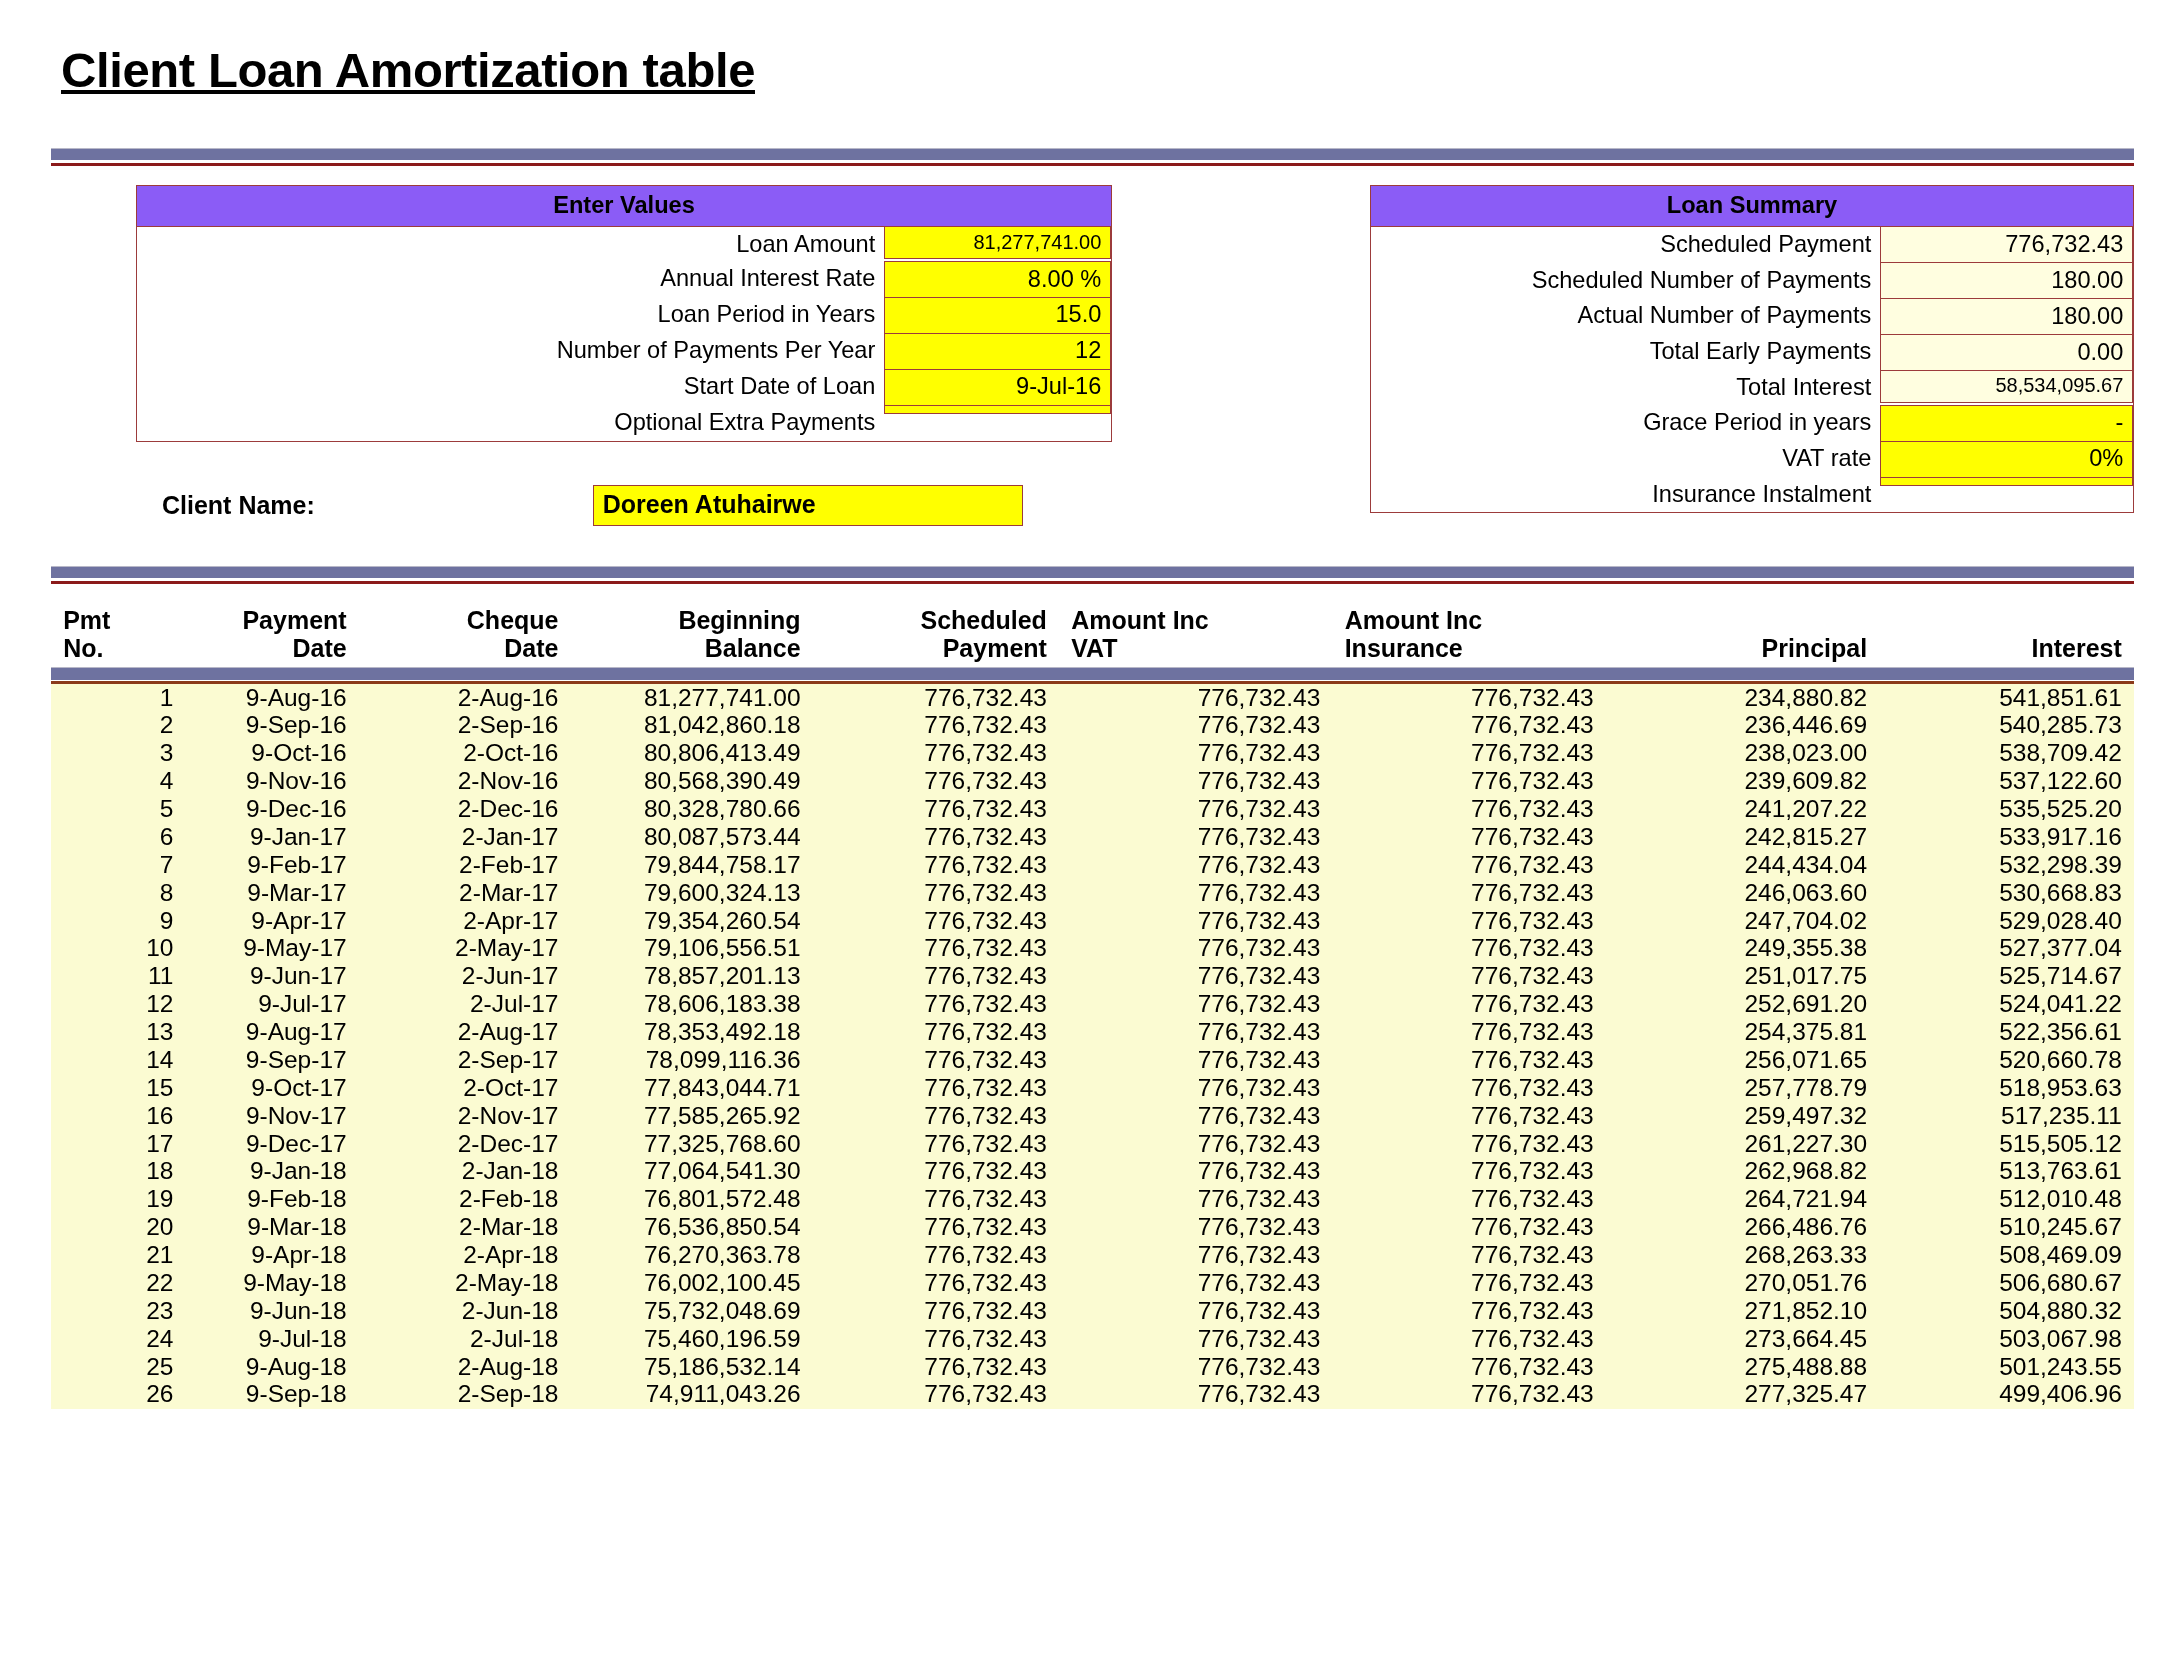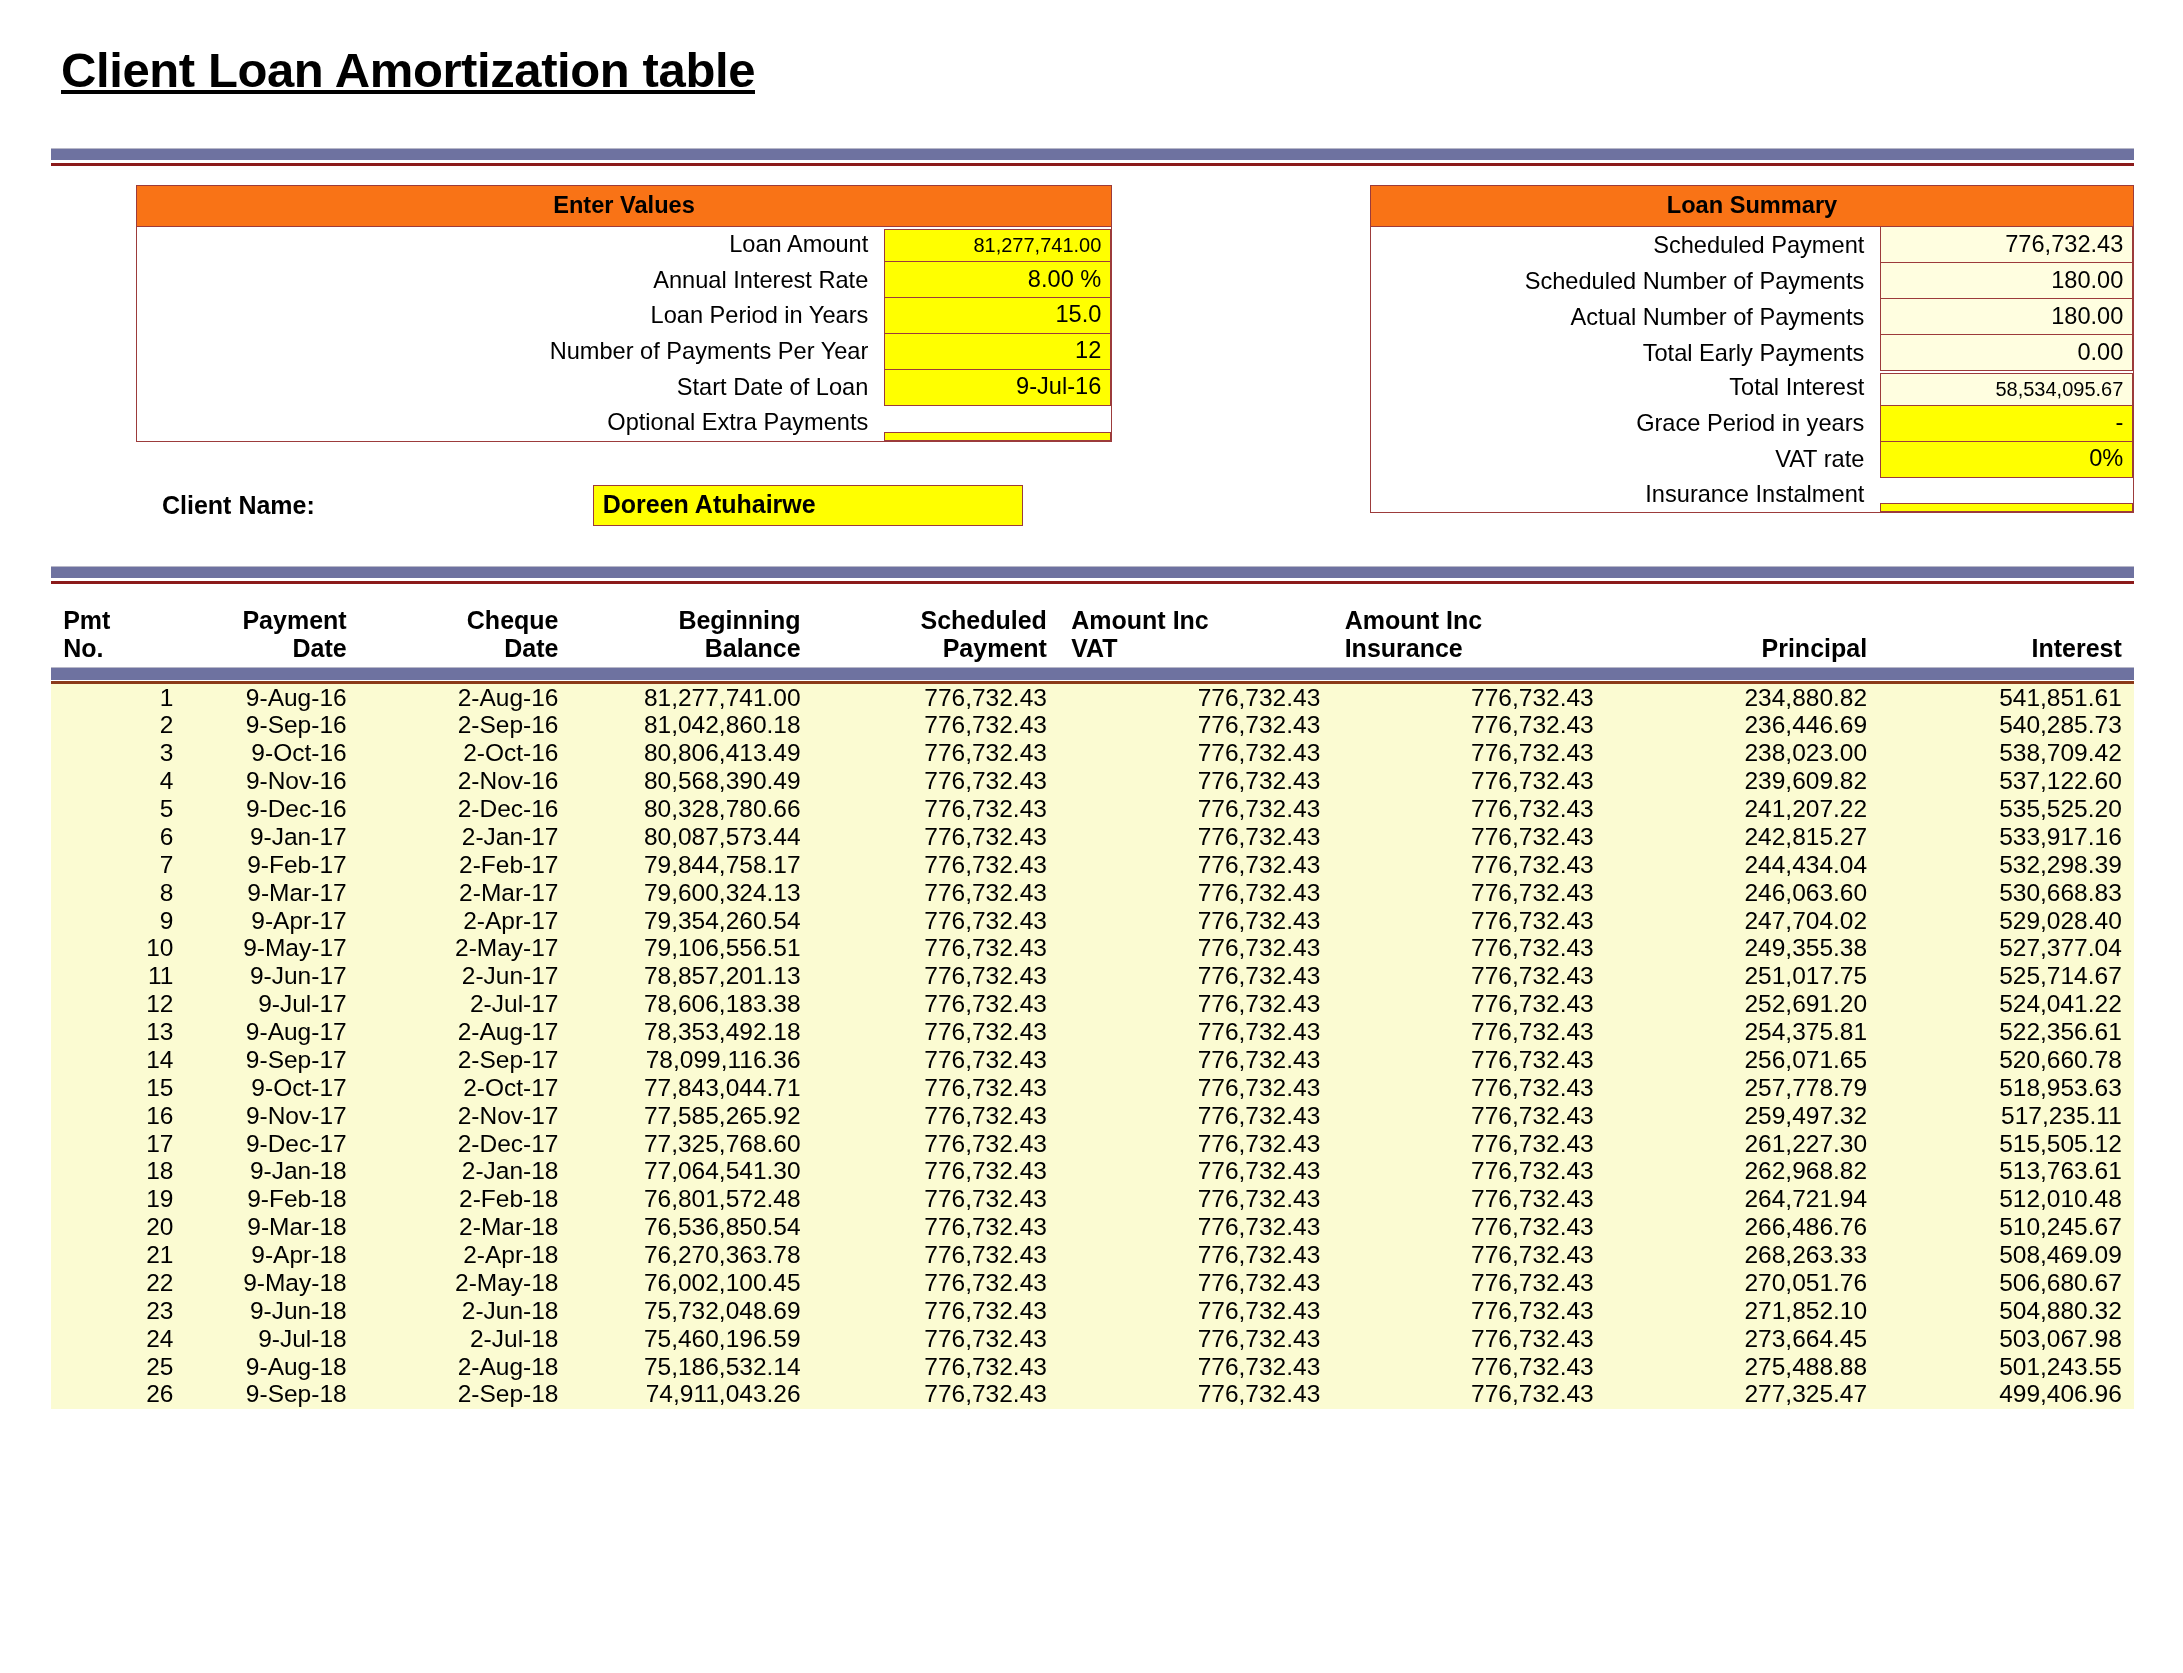--- a/index.html
+++ b/index.html
@@ -53,26 +53,25 @@
     border: 1.7px solid #9c3b3b;
     box-sizing: border-box;
     background: #ffffff;
   }
   .panel-title {
     text-align: center;
     font-size: 23.6px;
     font-weight: bold;
     padding: 6.1px 0 7px 0;
     border-bottom: 1.7px solid #9c3b3b;
-    background: #f97316;
+    background: #8b5cf6;
   }
   .prow {
     display: flex;
-    align-items: flex-end;
-    gap: 7px;
+    align-items: flex-start;
   }
   .plabel {
     flex: 1 1 auto;
     text-align: right;
     font-size: 23.6px;
     padding: 3.5px 8.7px 3.5px 5.2px;
     box-sizing: border-box;
     white-space: nowrap;
     background: #ffffff;
     line-height: 1.18;

